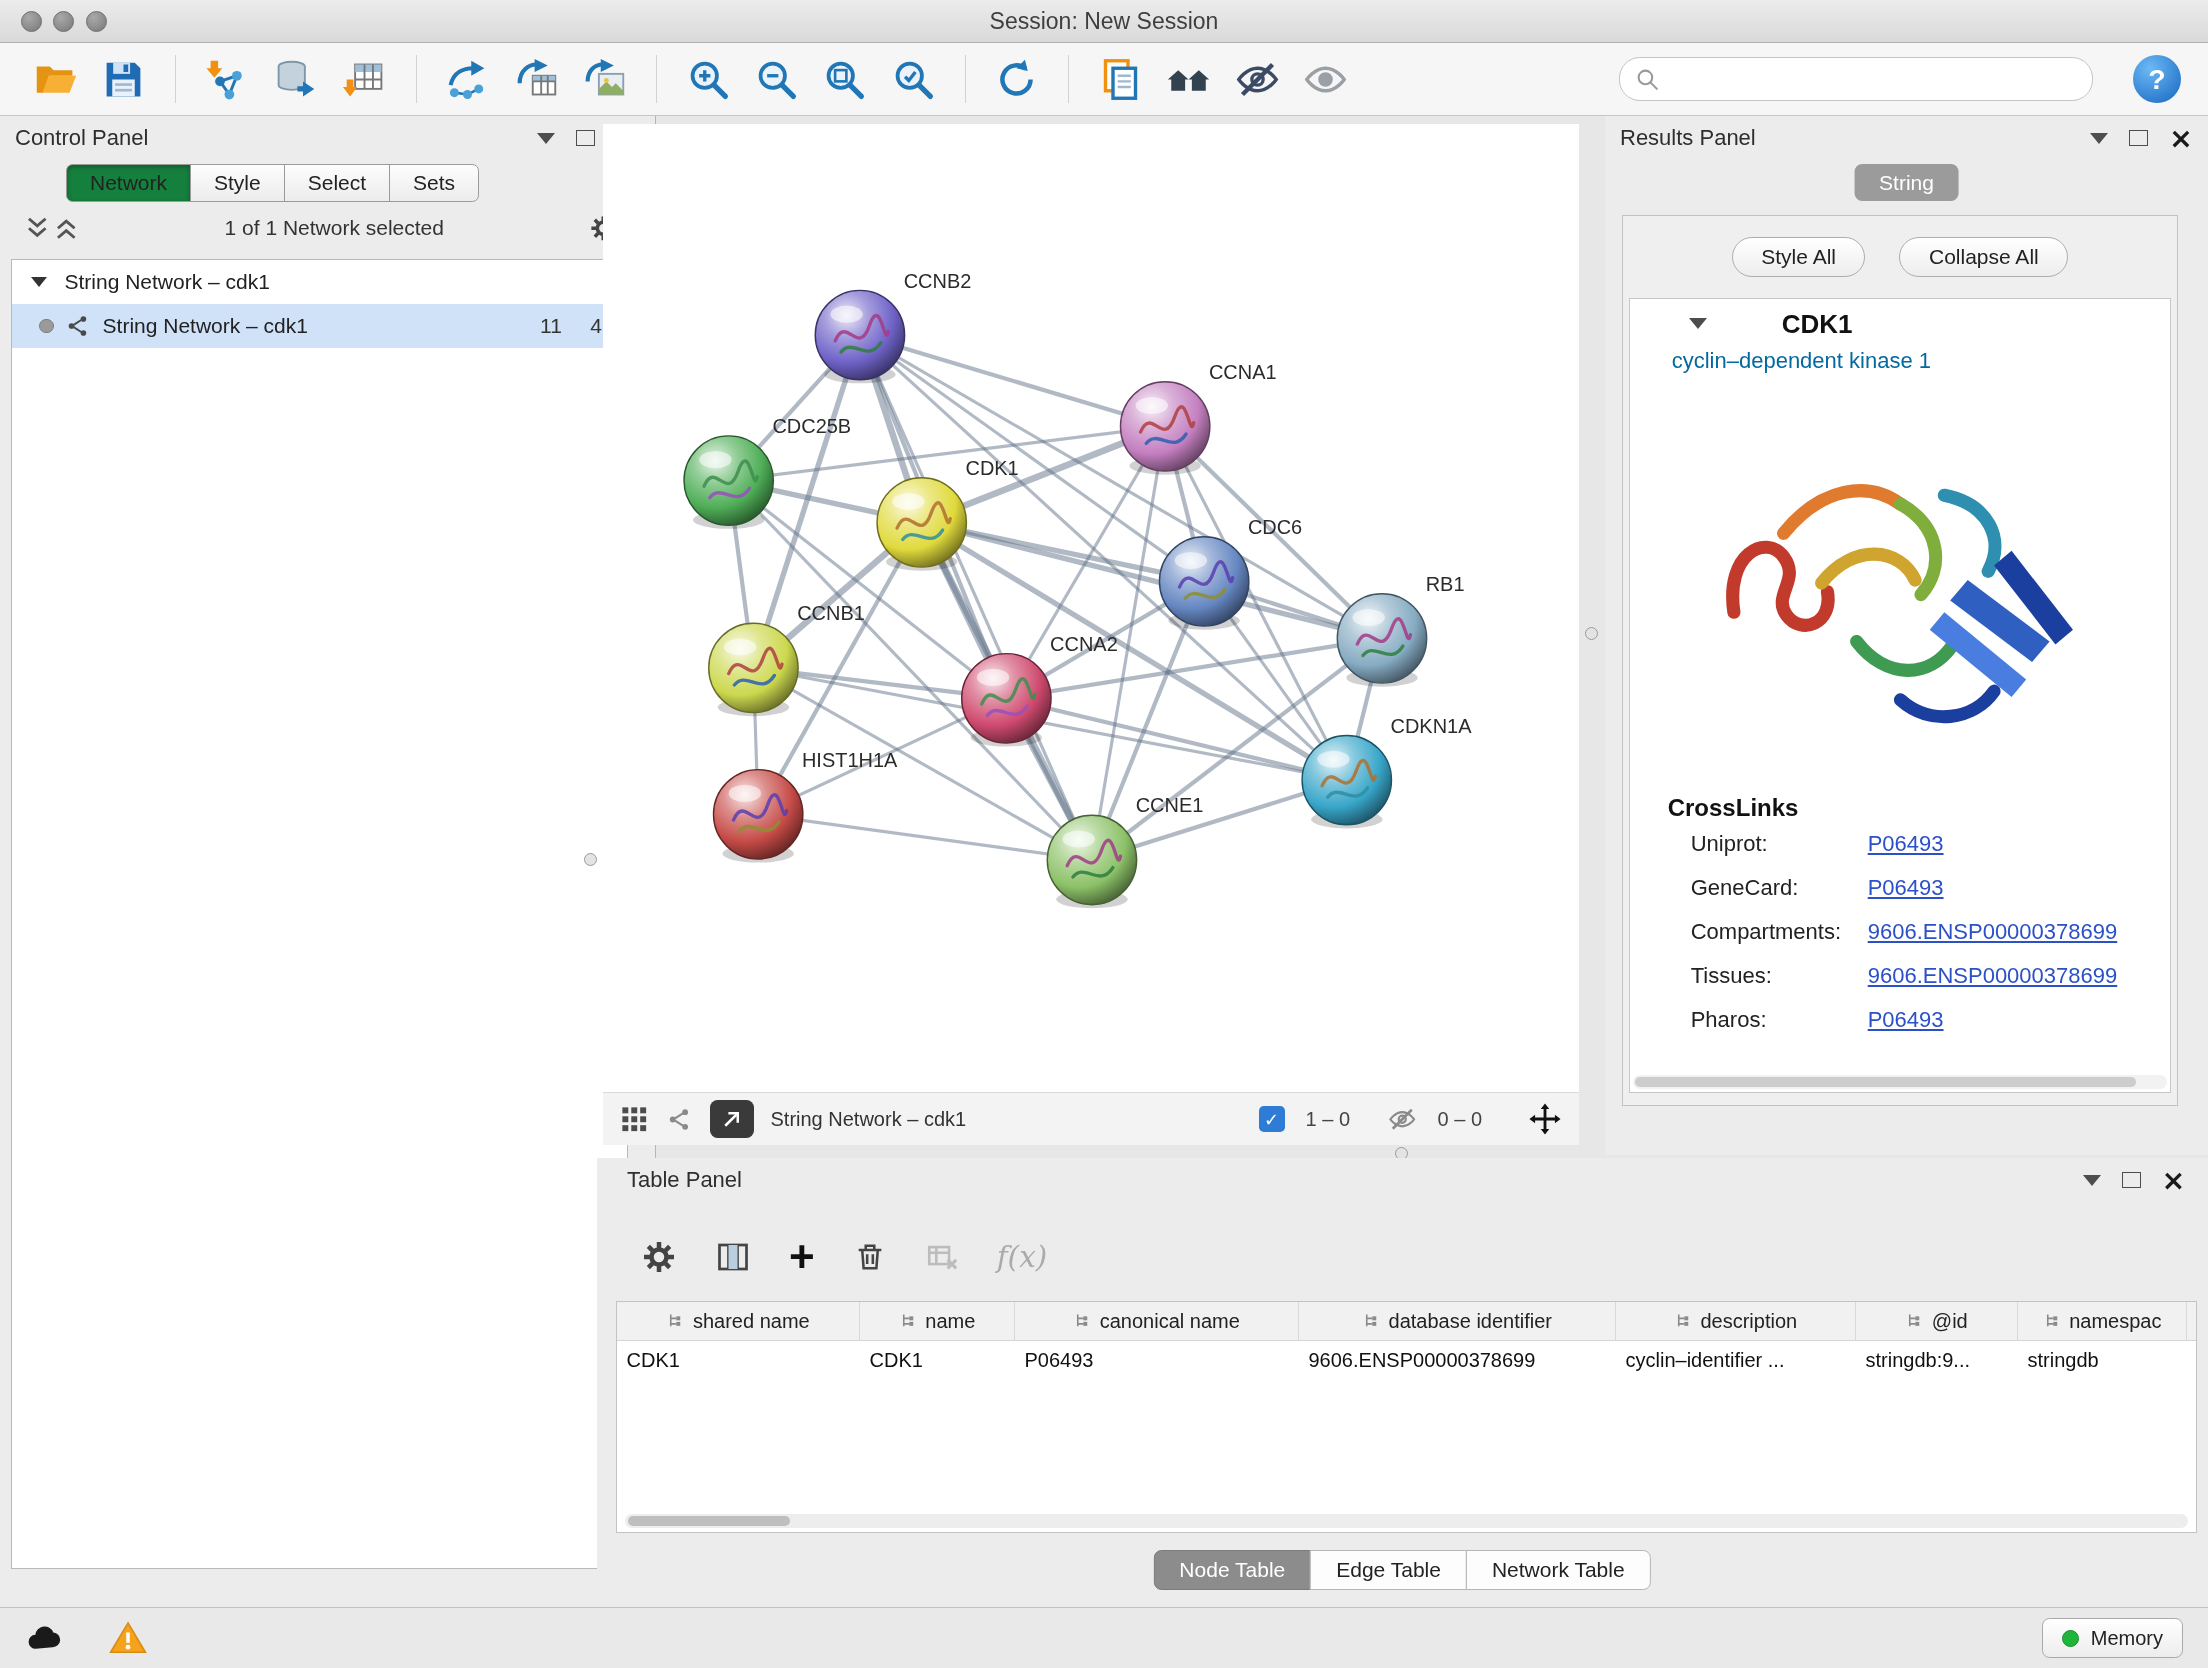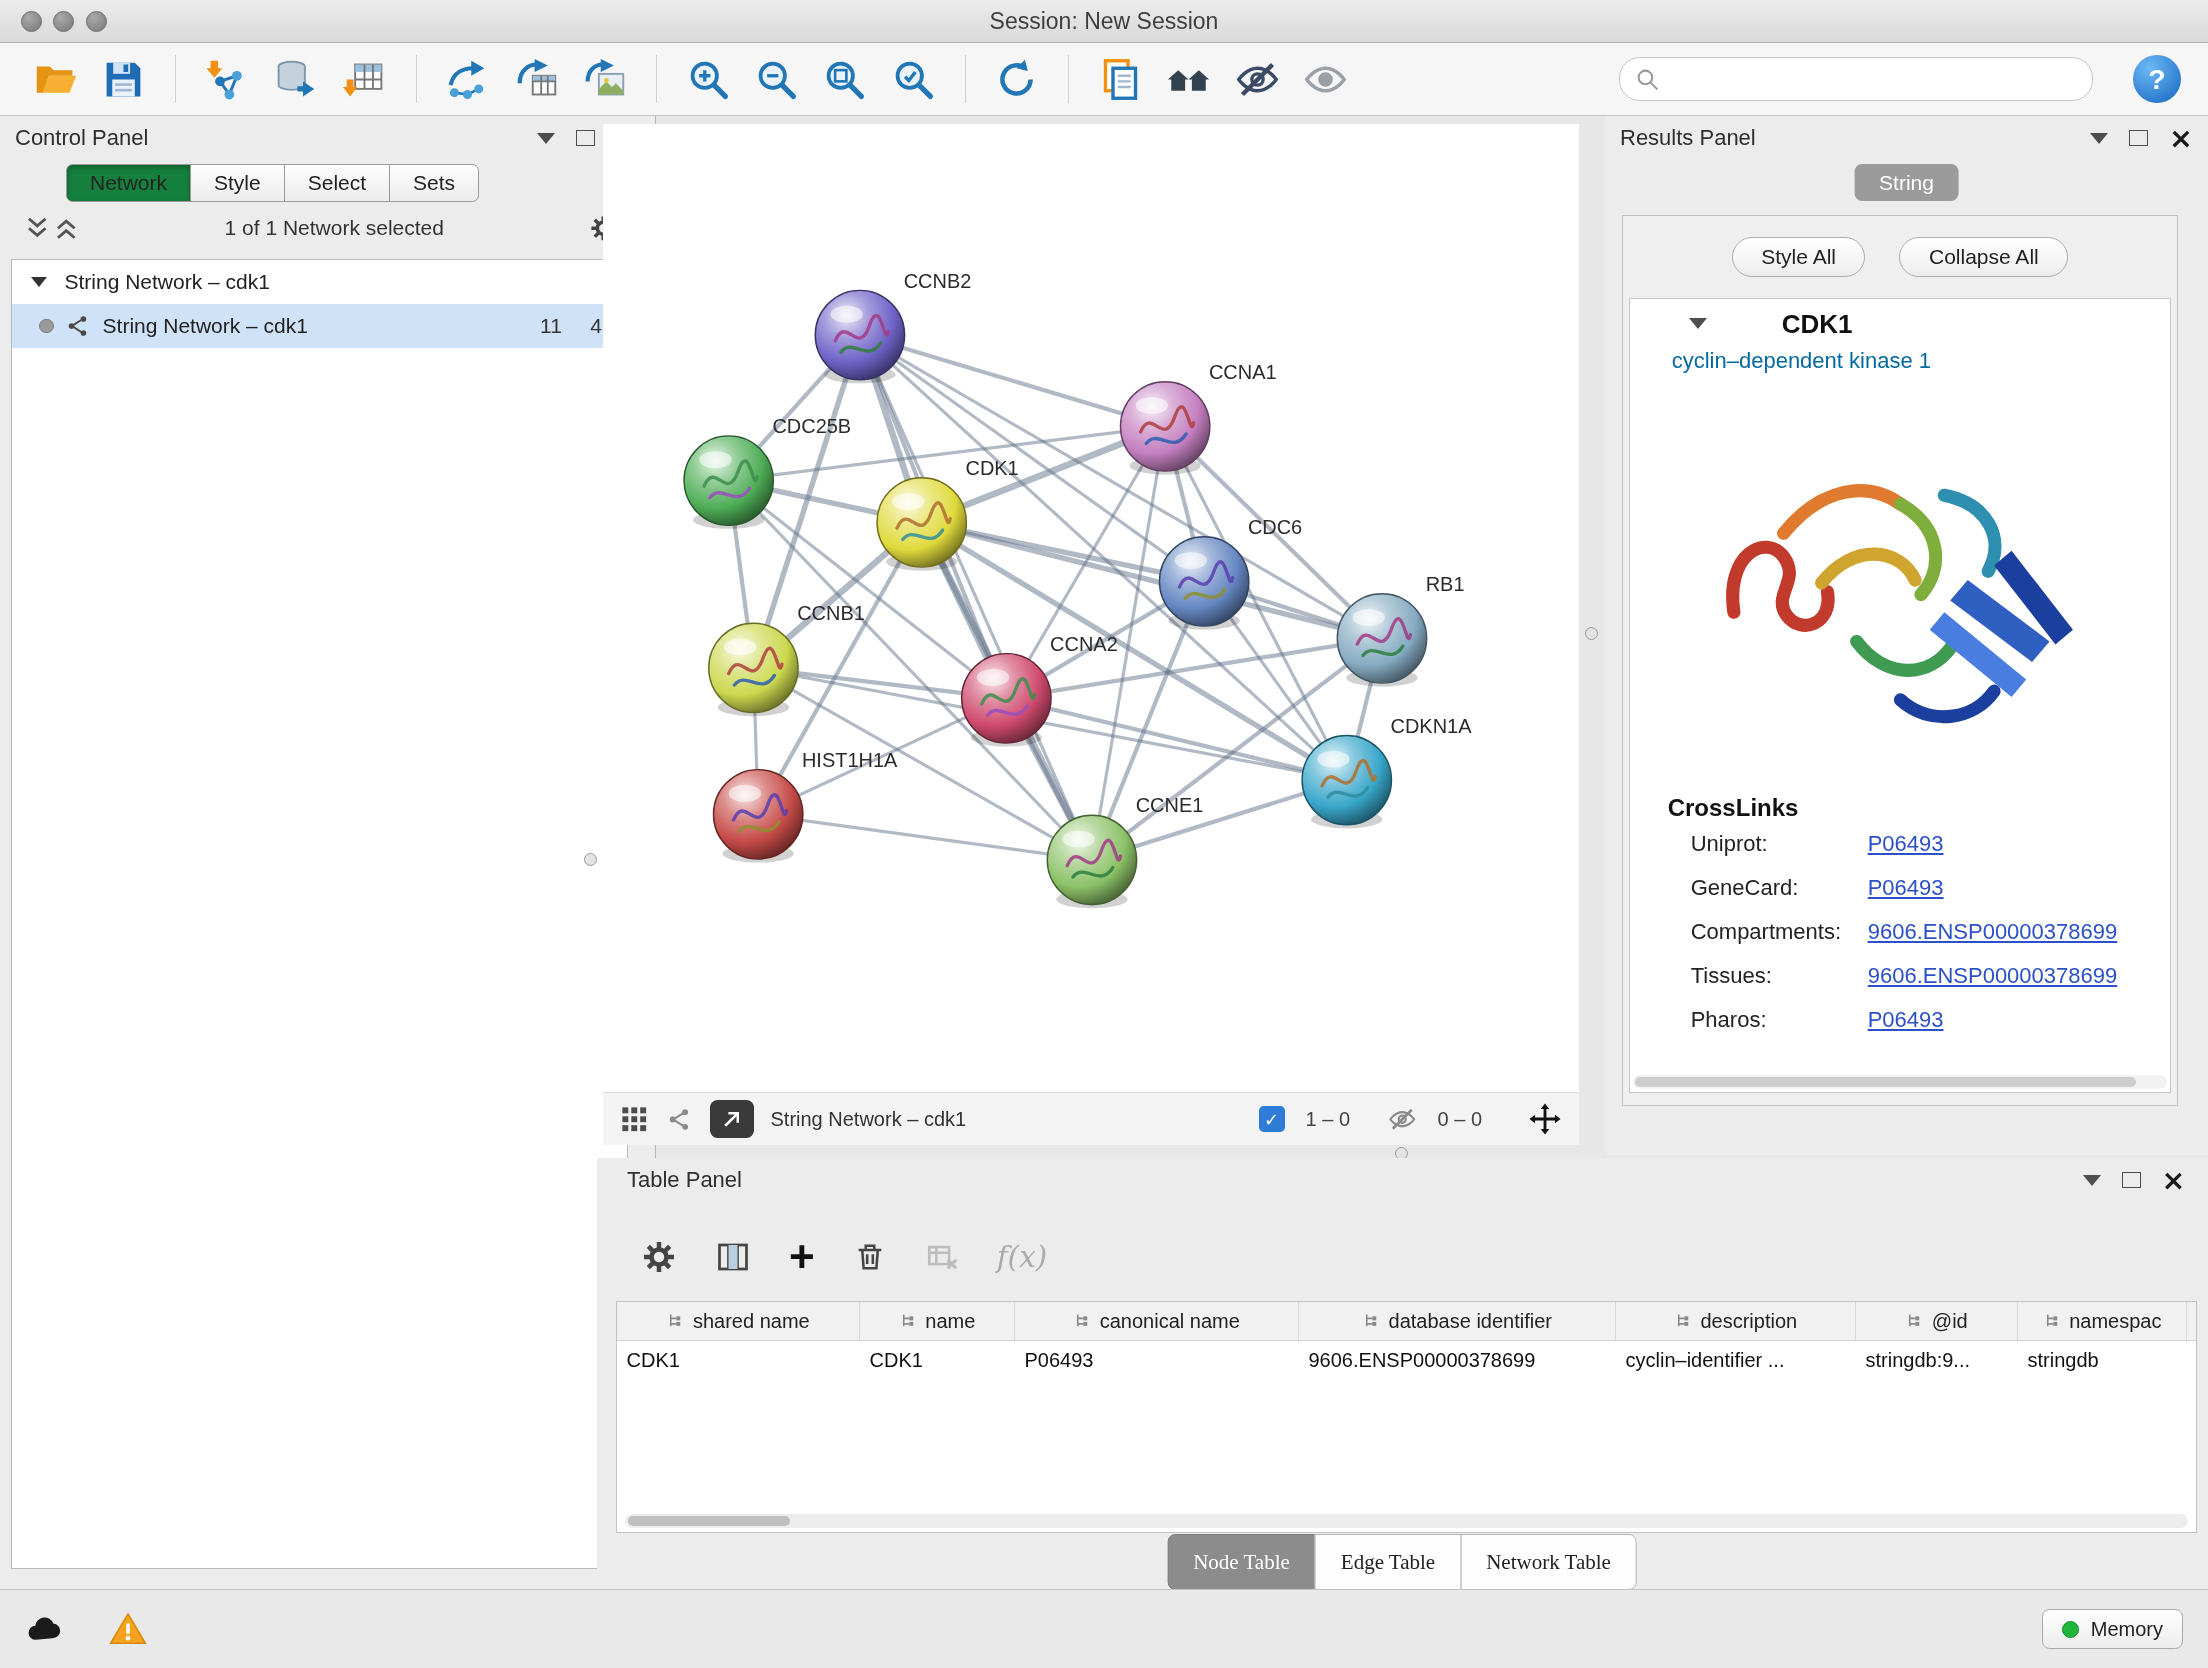--- a/index.html
+++ b/index.html
@@ -99,27 +99,27 @@
   .ntable{position:absolute;left:19px;right:11.4px;top:143px;bottom:74px;background:#fff;
         border:1px solid #c3c3c3;overflow:hidden;}
   .thead{display:flex;height:38px;background:#f1f1f1;border-bottom:1px solid #d5d5d5;}
   .th{box-sizing:border-box;border-right:1px solid #d8d8d8;display:flex;align-items:center;
         justify-content:center;gap:7.6px;font-size:20px;color:#222;overflow:hidden;white-space:nowrap;}
   .trow{display:flex;height:38px;}
   .td{box-sizing:border-box;padding:7.6px 0 0 9.5px;font-size:20px;color:#111;overflow:hidden;white-space:nowrap;}
   .table-hscroll{position:absolute;left:7.6px;bottom:3.8px;right:7.6px;height:14.3px;background:#ededed;border-radius:7.6px;}
   .table-hscroll .thumb{position:absolute;left:3.8px;top:1.9px;width:162px;height:10.5px;background:#bfbfbf;border-radius:5.7px;}
   .table-tabs{position:absolute;bottom:17px;left:50%;transform:translateX(-50%);display:flex;}
-  .ttab{height:38px;line-height:38px;padding:8px 25px;border:1px solid #b5b5b5;margin-left:-1px;
-        background:#fdfdfd;font-size:21px;color:#222;font-family:Liberation Serif, serif;}
+  .ttab{height:38px;line-height:38px;padding:0 25px;border:1px solid #b5b5b5;margin-left:-1px;
+        background:#fdfdfd;font-size:21px;color:#222;}
   .ttab:first-child{border-radius:7.6px 0 0 7.6px;}
   .ttab:last-child{border-radius:0 7.6px 7.6px 0;}
   .ttab.selected{background:#8c8c8c;color:#fff;border-color:#7b7b7b;}
   
-  .status-bar{position:absolute;left:0;right:0;bottom:0;height:79px;background:#e9e9e9;
+  .status-bar{position:absolute;left:0;right:0;bottom:0;height:61px;background:#e9e9e9;
         border-top:1px solid #c2c2c2;display:flex;align-items:center;padding:0 25px;gap:44px;box-sizing:border-box;}
   .memory-btn{margin-left:auto;height:40px;display:flex;align-items:center;gap:11.4px;padding:0 19px;
         border:1px solid #a9a9a9;border-radius:7.6px;background:linear-gradient(#ffffff,#ececec);
         font-size:20px;color:#222;font-family:inherit;}
   .green-dot{width:15px;height:15px;border-radius:50%;background:#1fb53a;border:1px solid #149129;}
   .chev{width:28.5px;height:28.5px;}
 </style>
 </head>
 <body>
 

